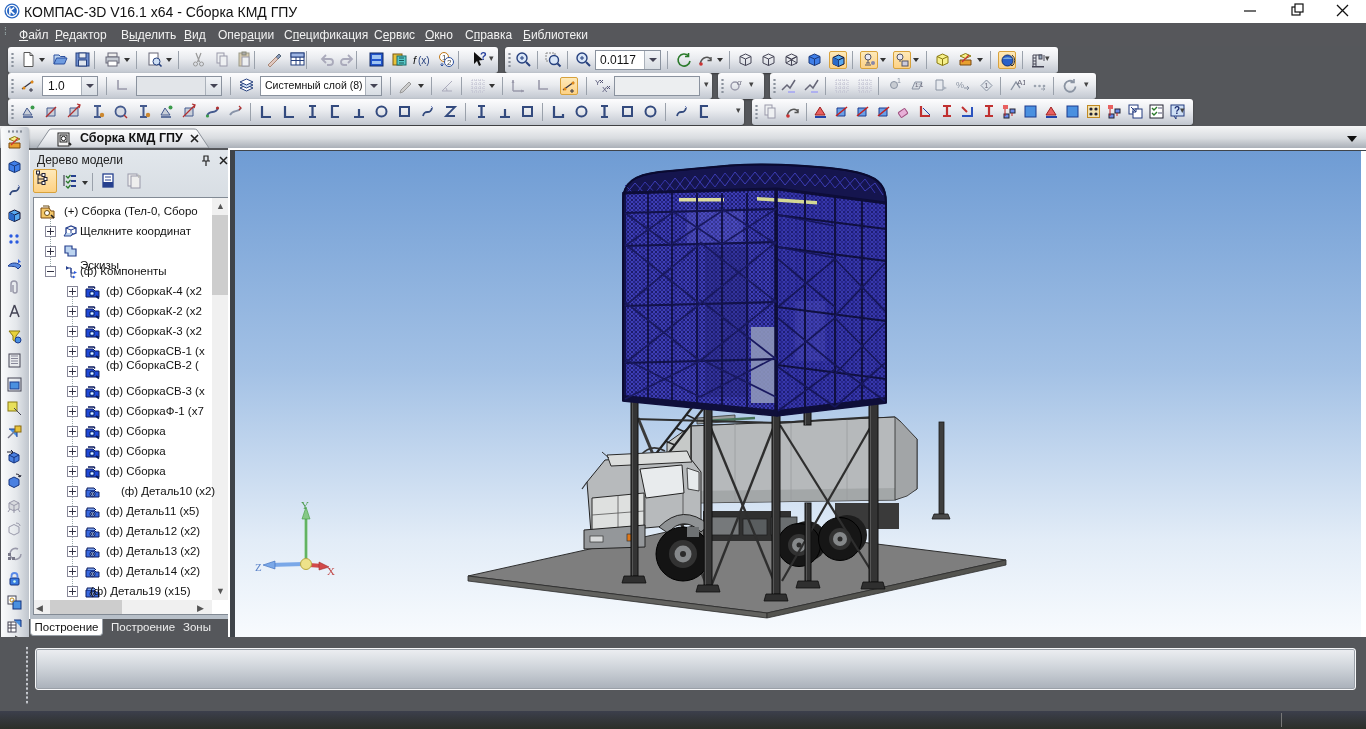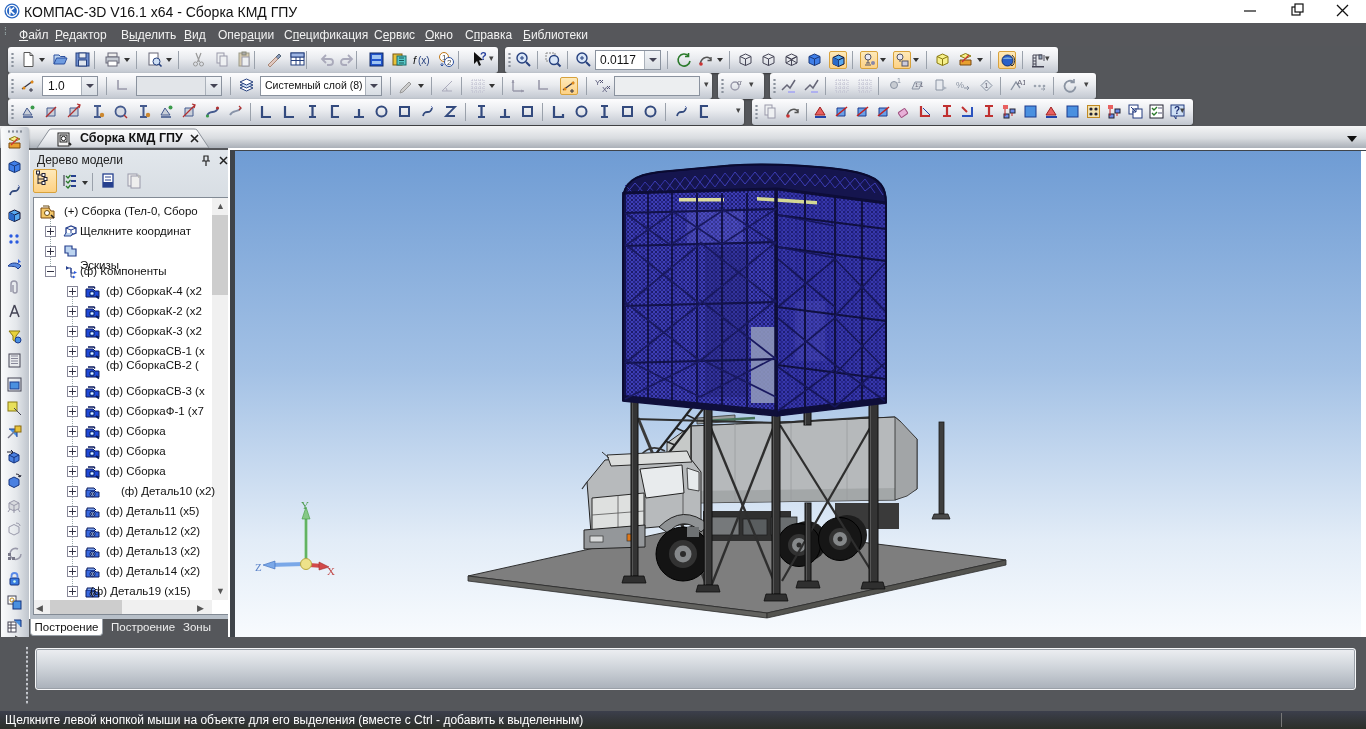--- a/index.html
+++ b/index.html
@@ -1428,16 +1428,15 @@
 <text x="92" y="424" font-size="11" font-family="Liberation Serif" fill="#c04848">X</text>
 </g>
 </svg>
 </div>
 
 <div class="abs" style="left:0;top:637px;width:1366px;height:74px;background:#55575b">
  <div class="abs" style="left:25px;top:9px;width:4px;height:58px;background-image:radial-gradient(circle at 2px 2px,#c9ccd2 1.1px,transparent 1.5px);background-size:4px 4.5px;"></div>
  <div class="abs" style="left:35px;top:11px;width:1321px;height:42px;background:linear-gradient(#edeff2,#d0d5db 45%,#a9b0ba);border-radius:3px;border:1px solid #f6f7f9;box-shadow:0 0 0 1px #9aa0a8 inset;"></div>
 </div>
 <div class="abs" style="left:0;top:711px;width:1366px;height:18px;background:linear-gradient(#3c3f4c,#2c2f29);color:#fff;font-size:12px">
- <div class="abs" style="left:5px;top:2px">Щелкните левой кнопкой мыши на объекте для его выделения (вместе с Ctrl - добавить к выделенным)</div>
  <div class="abs" style="left:1281px;top:2px;width:1px;height:14px;background:#777"></div>
 </div>
 
 </div>
 </body></html>

